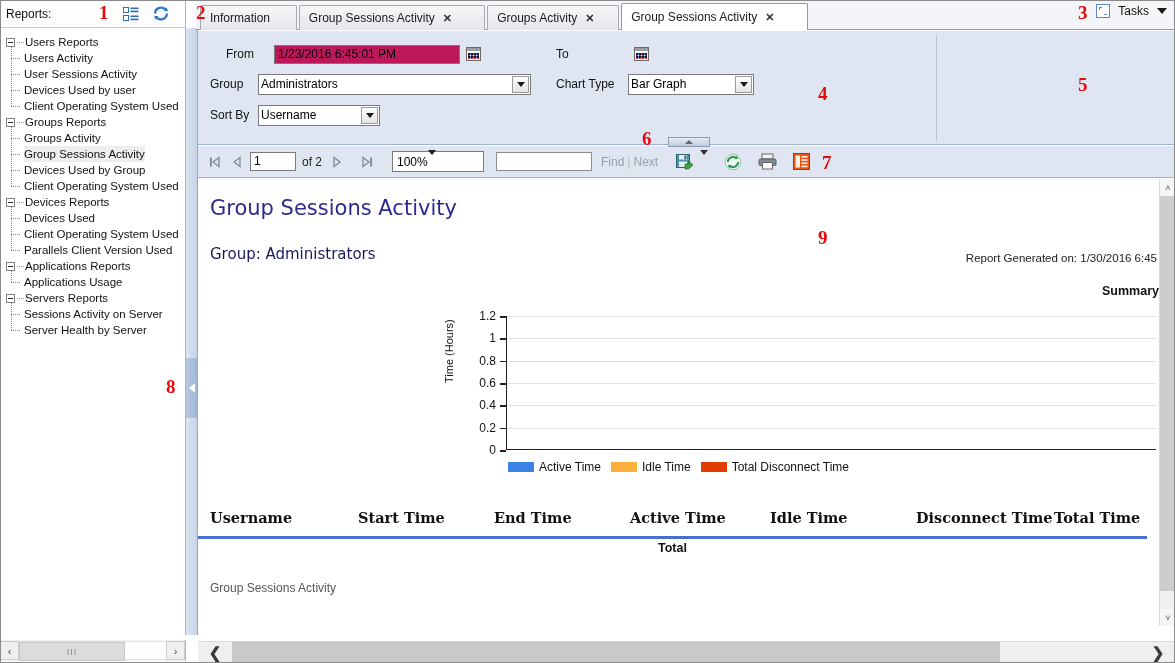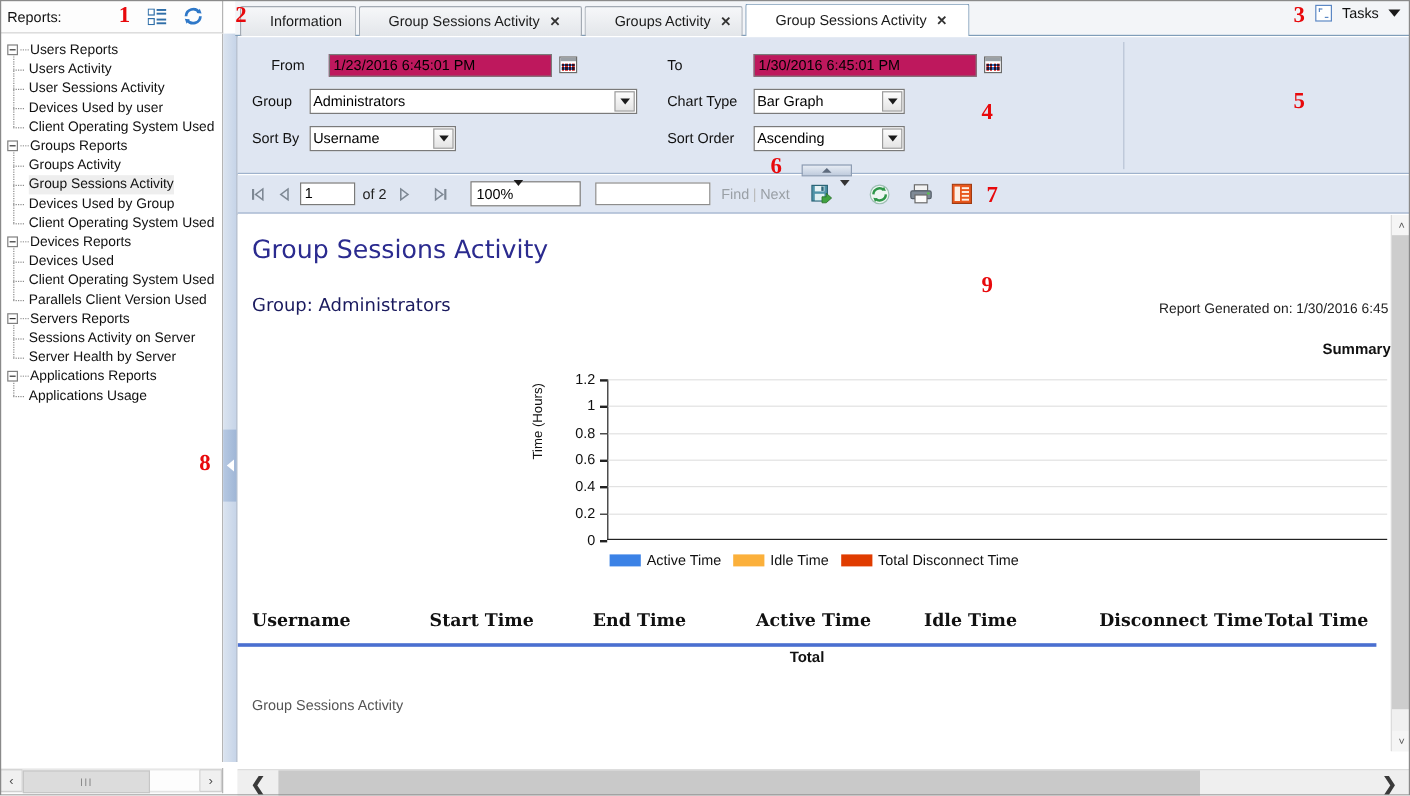--- a/index.html
+++ b/index.html
@@ -146,21 +146,21 @@
     width: 979px; height: 30px;
     background: #f3f5f8;
     border-bottom: 1px solid #7f9db9;
   }
   .tab {
     position: absolute; top: 5px; height: 25px;
     background: linear-gradient(to bottom,#f6f7f9,#e3e6ea);
     border: 1px solid #a3aab3;
     border-bottom: none;
     display: flex; align-items: center;
-    padding: 0 24px;
+    padding: 0 9px;
     font-size: 12px; color: #1a1a1a;
     white-space: nowrap;
     border-radius: 2px 2px 0 0;
   }
   .tab.active {
     background: #ffffff;
     top: 3px; height: 27px;
     border-color: #7f9db9;
     z-index: 5;
   }
@@ -489,28 +489,28 @@
           </div>
           <div class="tgroupblock">
             <div class="vline" style="top: 8px; bottom: 8px;"></div>
             <div class="tnode group"><span class="expander"></span><span class="dashline"></span><span class="tlabel">Devices Reports</span></div>
             <div class="tnode leaf"><span class="tlabel">Devices Used</span></div>
             <div class="tnode leaf"><span class="tlabel">Client Operating System Used</span></div>
             <div class="tnode leaf"><span class="tlabel">Parallels Client Version Used</span></div>
           </div>
           <div class="tgroupblock">
             <div class="vline" style="top: 8px; bottom: 8px;"></div>
+            <div class="tnode group"><span class="expander"></span><span class="dashline"></span><span class="tlabel">Applications Reports</span></div>
+            <div class="tnode leaf"><span class="tlabel">Applications Usage</span></div>
+          </div>
+          <div class="tgroupblock">
+            <div class="vline" style="top: 8px; bottom: 8px;"></div>
             <div class="tnode group"><span class="expander"></span><span class="dashline"></span><span class="tlabel">Servers Reports</span></div>
             <div class="tnode leaf"><span class="tlabel">Sessions Activity on Server</span></div>
             <div class="tnode leaf"><span class="tlabel">Server Health by Server</span></div>
-          </div>
-          <div class="tgroupblock">
-            <div class="vline" style="top: 8px; bottom: 8px;"></div>
-            <div class="tnode group"><span class="expander"></span><span class="dashline"></span><span class="tlabel">Applications Reports</span></div>
-            <div class="tnode leaf"><span class="tlabel">Applications Usage</span></div>
           </div>
         </div>
     </div>
 
     <div id="left-hscroll">
       <div class="sb-arrow">‹</div>
       <div class="sb-track">
         <div class="sb-thumb" style="left:0;width:106px;">III</div>
       </div>
       <div class="sb-arrow">›</div>
@@ -553,21 +553,20 @@
   <div id="param-panel">
 
     <div class="prow" style="left:28px; top:12px;">
       <span class="plabel" style="width:48px;">From</span>
       <span class="ptext" style="width:186px;">1/23/2016 6:45:01 PM</span>
       <span class="cal-icon"></span>
     </div>
 
     <div class="prow" style="left:358px; top:12px;">
       <span class="plabel" style="width:72px;">To</span>
-      <span class="ptext" style="width:186px;">1/30/2016 6:45:01 PM</span>
       <span class="cal-icon"></span>
     </div>
 
     <div class="prow" style="left:12px; top:42px;">
       <span class="plabel" style="width:48px;">Group</span>
       <span class="pselect" style="width:273px;">
         <span>Administrators</span>
         <span class="arrowbox">
             <span class="arrow-dn"></span>
           </span>
@@ -587,29 +586,20 @@
     <div class="prow" style="left:12px; top:73px;justify-content:center;">
       <span class="plabel" style="width:48px;">Sort By</span>
       <span class="pselect" style="width:122px;">
         <span>Username</span>
         <span class="arrowbox">
             <span class="arrow-dn"></span>
           </span>
       </span>
     </div>
 
-    <div class="prow" style="left:358px; top:73px;">
-      <span class="plabel" style="width:72px;">Sort Order</span>
-      <span class="pselect" style="width:126px;">
-        <span>Ascending</span>
-        <span class="arrowbox">
-            <span class="arrow-dn"></span>
-          </span>
-      </span>
-    </div>
 
     <div id="view-report-sep"></div>
 
   </div>
 
   <div id="param-collapse">
     <span class="tri-up"></span>
   </div>
 
   <div id="report-toolbar">

